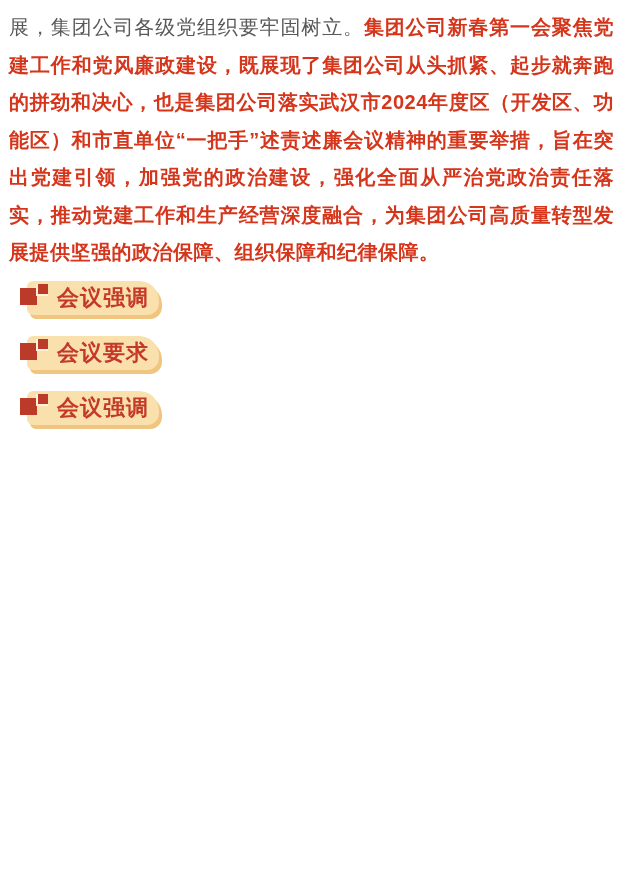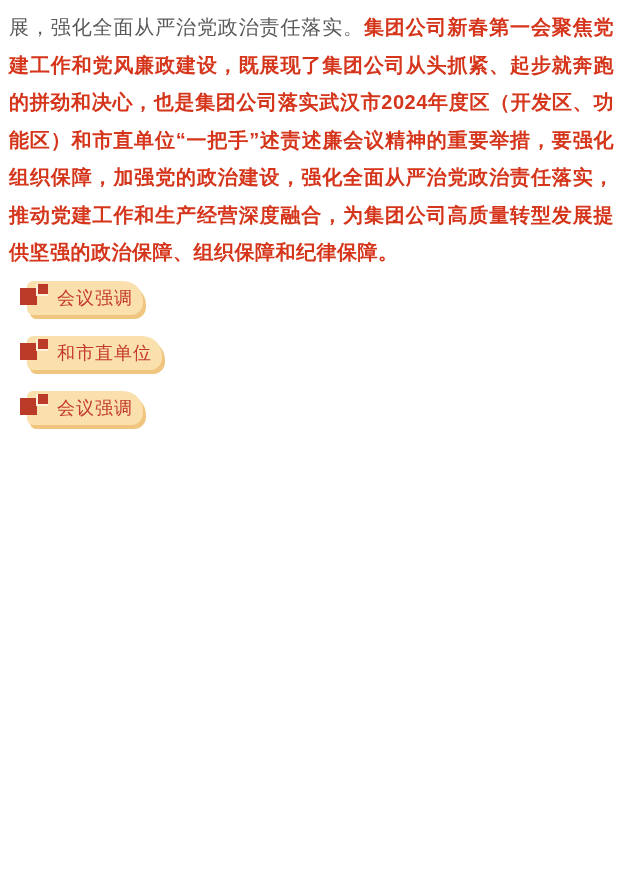--- a/index.html
+++ b/index.html
@@ -35,22 +35,22 @@
     display: inline-flex;
     align-items: center;
     margin-left: 18px;
     height: 34px;
     padding: 0 10px 0 30px;
     background: var(--badge-bg, #f9e0ac);
     border-radius: 6px 20px 12px 6px;
     box-shadow: 3px 4px 0 0 var(--badge-shadow, #f0c57f);
   }
   .badge-label {
-    font-size: 18px;
-    font-weight: 400;
+    font-size: 22px;
+    font-weight: 700;
     color: var(--badge-text, #c5392a);
     letter-spacing: 1px;
     white-space: nowrap;
   }
   .badge-icon {
     position: absolute;
     left: -7px;
     top: 3px;
     width: 28px;
     height: 22px;
@@ -73,34 +73,34 @@
     background: var(--icon-red, #bb3a28);
     border-left: 2px solid #fdf3dd;
     border-bottom: 2px solid #fdf3dd;
     box-sizing: content-box;
   }
 </style>
 </head>
 <body style="--text-gray: #595959; --text-red: #d5351b; --badge-bg: #f9e0ac; --badge-shadow: #f0c57f; --badge-text: #c5392a; --icon-red: #bb3a28; background: rgb(255, 255, 255);">
 
 <main class="article">
-    <p class="para"><span class="seg-normal">展，强化全面从严治党政治责任落实。</span><span class="seg-red">集团公司新春第一会聚焦党建工作和党风廉政建设，既展现了集团公司从头抓紧、起步就奔跑的拼劲和决心，也是集团公司落实武汉市2024年度区（开发区、功能区）和市直单位“一把手”述责述廉会议精神的重要举措，要强化组织保障，加强党的政治建设，强化全面从严治党政治责任落实，推动党建工作和生产经营深度融合，为集团公司高质量转型发展提供坚强的政治保障、组织保障和纪律保障。</span></p>
+    <p class="para"><span class="seg-normal">展，集团公司各级党组织要牢固树立。</span><span class="seg-red">集团公司新春第一会聚焦党建工作和党风廉政建设，既展现了集团公司从头抓紧、起步就奔跑的拼劲和决心，也是集团公司落实武汉市2024年度区（开发区、功能区）和市直单位“一把手”述责述廉会议精神的重要举措，旨在突出党建引领，加强党的政治建设，强化全面从严治党政治责任落实，推动党建工作和生产经营深度融合，为集团公司高质量转型发展提供坚强的政治保障、组织保障和纪律保障。</span></p>
     <div class="badge-row"><div class="badge">
         <span class="badge-icon">
           <i class="sq-big"></i>
           <i class="sq-small"></i>
         </span>
         <span class="badge-label">会议强调</span>
       </div></div>
     <div class="badge-row"><div class="badge">
         <span class="badge-icon">
           <i class="sq-big"></i>
           <i class="sq-small"></i>
         </span>
-        <span class="badge-label">和市直单位</span>
+        <span class="badge-label">会议要求</span>
       </div></div>
     <div class="badge-row"><div class="badge">
         <span class="badge-icon">
           <i class="sq-big"></i>
           <i class="sq-small"></i>
         </span>
         <span class="badge-label">会议强调</span>
       </div></div>
   </main>
 

